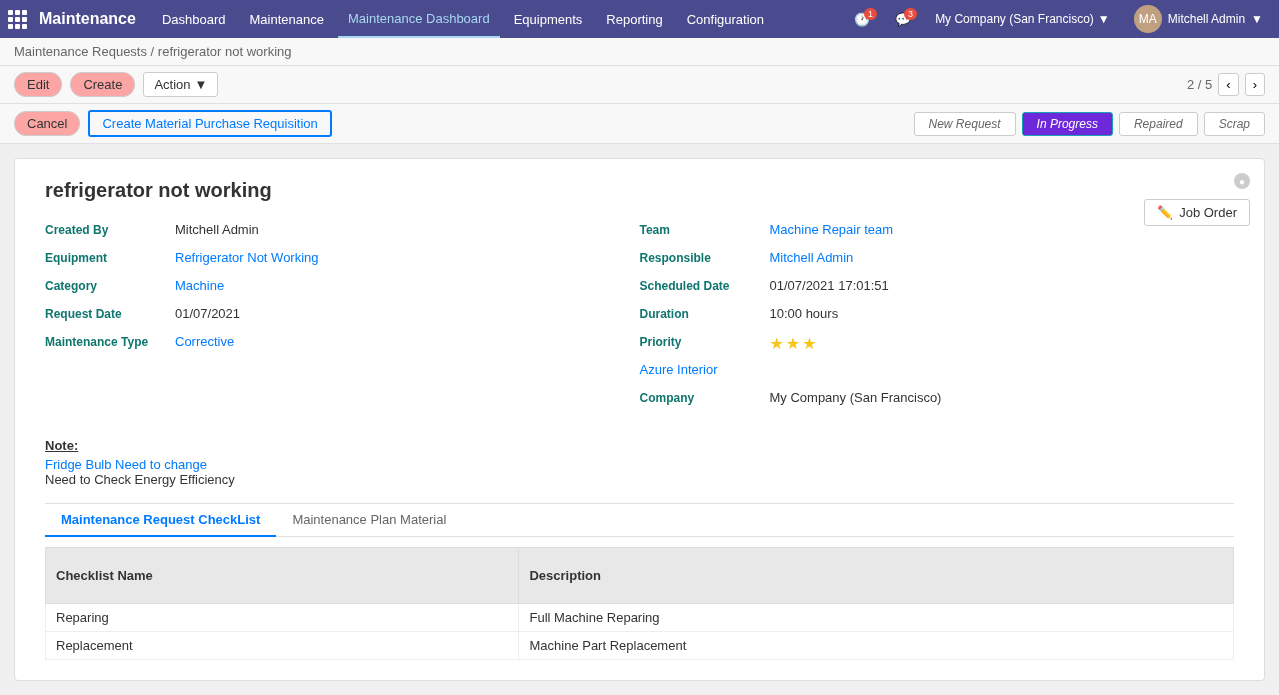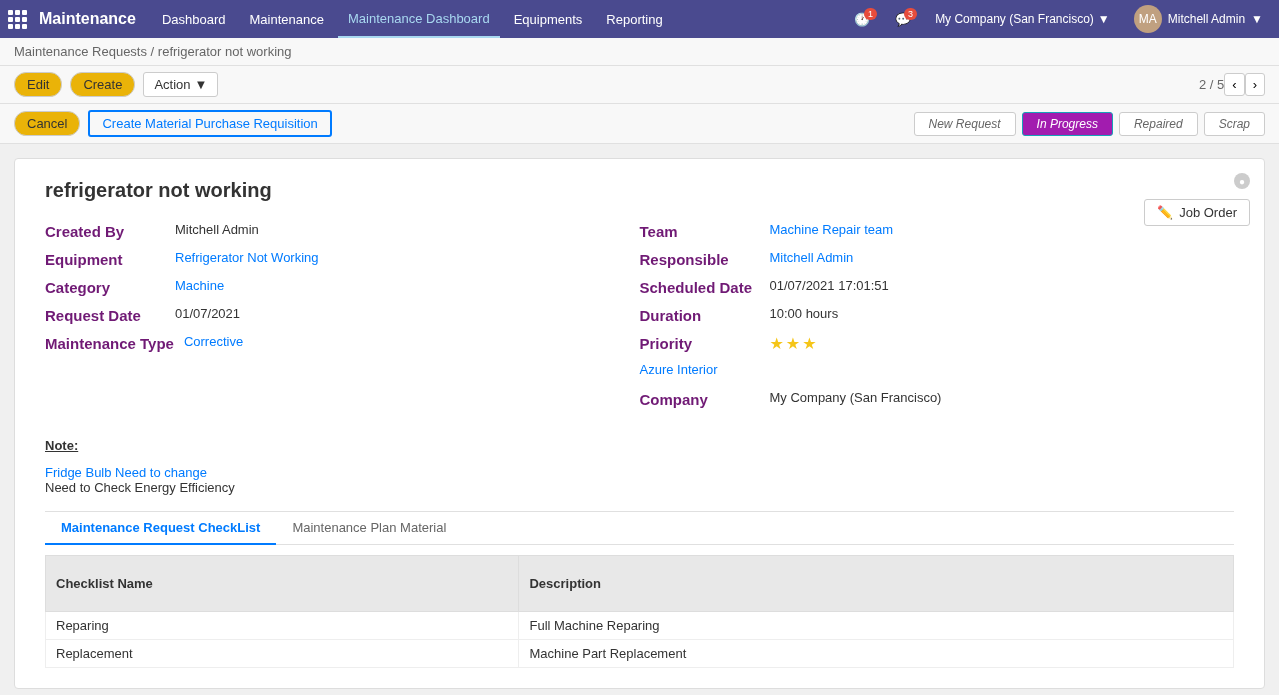--- a/index.html
+++ b/index.html
@@ -116,37 +116,38 @@
       align-items: center;
       gap: 8px;
       border-bottom: 1px solid #e0e0e0;
     }
     .btn {
       padding: 4px 12px;
       border-radius: 12px;
       cursor: pointer;
       font-size: 13px;
       border: 1px solid #ccc;
-      background: #eab308;
+      background: #fca5a5;
       color: #333;
     }
     .btn-action {
       background: white;
       border: 1px solid #ccc;
       padding: 4px 10px;
       border-radius: 3px;
       cursor: pointer;
       display: flex;
       gap: 4px;
       font-size: 13px;
     }
     .pagination-info {
       margin-left: auto;
       display: flex;
       align-items: center;
+      gap: 6px;
       font-size: 13px;
       color: #666;
     }
     .page-nav {
       border: 1px solid #ccc;
       background: white;
       padding: 3px 7px;
       cursor: pointer;
       border-radius: 3px;
       font-size: 13px;
@@ -165,21 +166,21 @@
       padding: 4px 14px;
       border-radius: 3px;
       font-size: 12px;
       cursor: pointer;
       background: white;
       border: 1px solid #ccc;
       color: #666;
       font-style: italic;
     }
     .status-step.in-progress {
-      background: #a21caf;
+      background: #6d28d9;
       color: white;
       border-color: #17a2b8;
     }
 
     
     .main-content {
       padding: 14px;
       background: #f0f0f0;
     }
     .record-card {
@@ -227,42 +228,42 @@
     }
     .form-section { padding-right: 20px; }
     .form-row {
       display: flex;
       align-items: flex-start;
       margin-bottom: 6px;
       min-height: 22px;
     }
     .form-label {
       font-weight: bold;
-      font-size: 15px;
-      color: #701a75;
+      font-size: 12px;
+      color: #0f766e;
       min-width: 130px;
       padding-right: 10px;
       padding-top: 1px;
     }
     .form-value {
       font-size: 13px;
       color: #333;
     }
     .form-value.link { color: #007bff; cursor: pointer; }
 
     
     .stars { display: flex; gap: 2px; }
     .star { color: #f5c518; font-size: 16px; }
 
     
     .notes-section {
       margin-bottom: 16px;
       font-size: 13px;
     }
-    .notes-label { font-weight: bold; color: #333; margin-bottom: 12px; text-decoration: underline; }
+    .notes-label { font-weight: bold; color: #333; margin-bottom: 4px; text-decoration: underline; }
     .note-link { color: #007bff; cursor: pointer; }
 
     
     .tabs-container {
       border-top: 1px solid #e0e0e0;
       margin-top: 10px;
     }
     .tabs-nav {
       display: flex;
       border-bottom: 1px solid #e0e0e0;
@@ -327,20 +328,21 @@
         <span></span>
     </div>
     <span>Maintenance</span>
   </div>
 
   <a class="nav-link">Dashboard</a>
   <a class="nav-link">Maintenance</a>
   <a class="nav-link active">Maintenance Dashboard</a>
   <a class="nav-link">Equipments</a>
   <a class="nav-link">Reporting</a>
+  <a class="nav-link">Configuration</a>
 
   <div class="navbar-right">
     <div class="nav-icon-btn">
       <span>🕐</span>
       <span class="badge">1</span>
     </div>
     <div class="nav-icon-btn">
       <span>💬</span>
       <span class="badge">3</span>
     </div>

